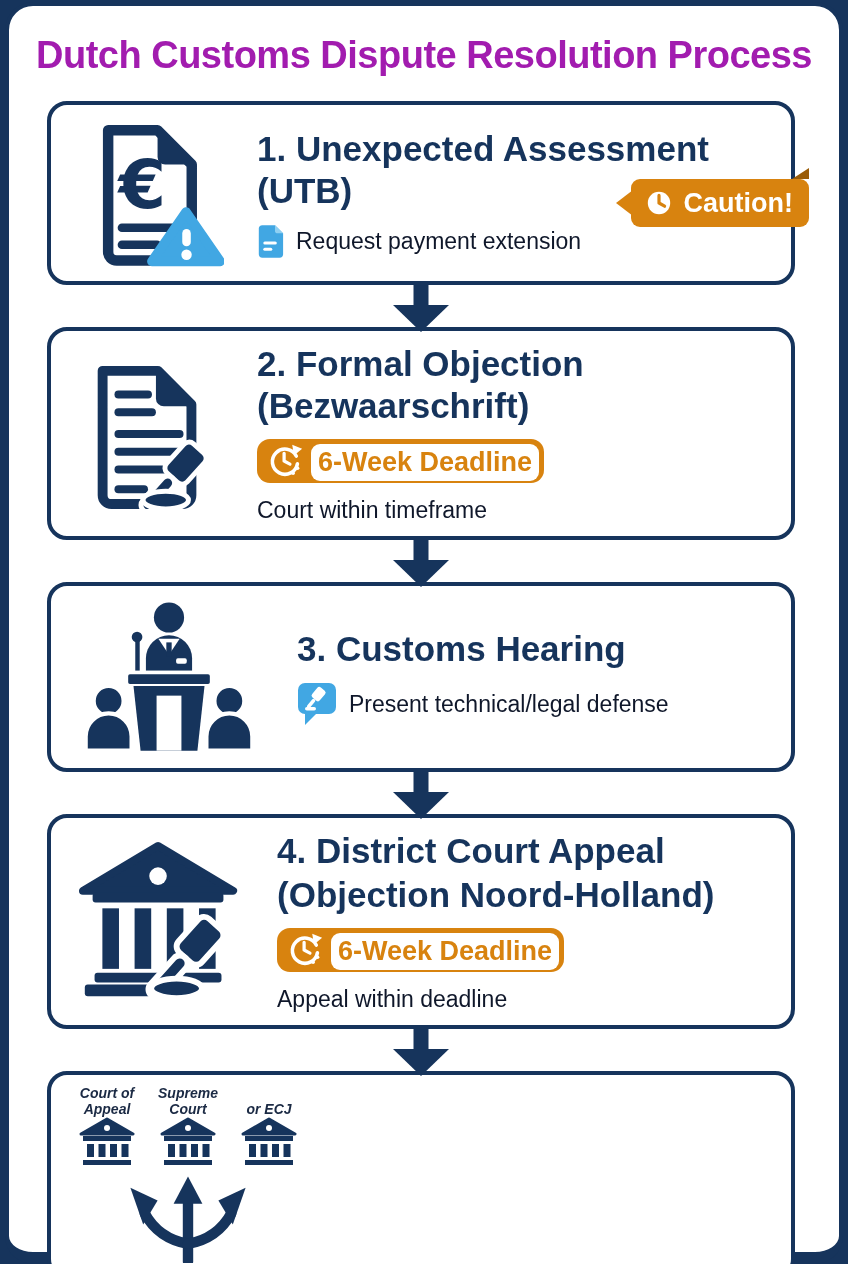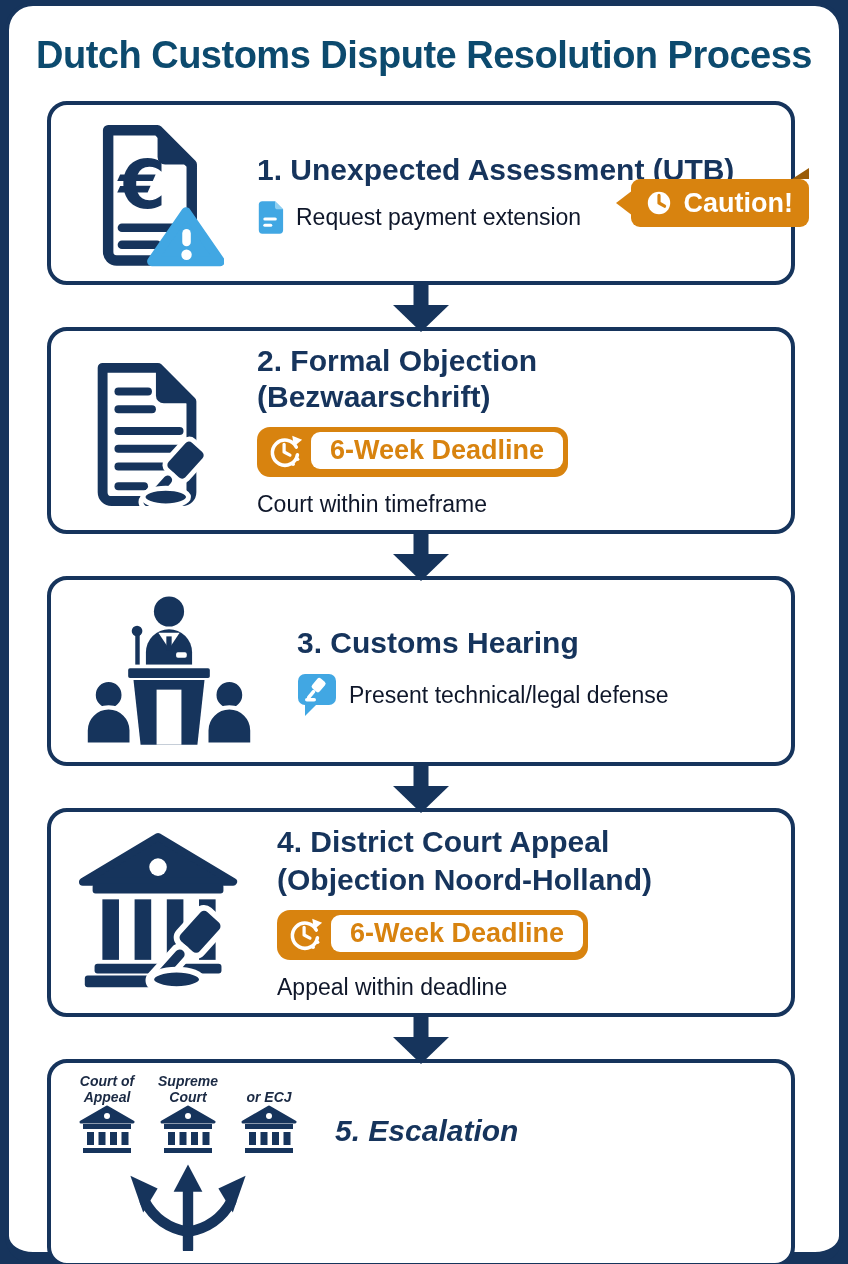--- a/index.html
+++ b/index.html
@@ -6,32 +6,32 @@
   body{
     width:848px;height:1264px;position:relative;background:#16345C;
     font-family:"Liberation Sans",sans-serif;overflow:hidden;
   }
   .frame{
     position:absolute;left:5px;right:5px;top:2px;bottom:0;
     background:#ffffff;border:4px solid #16345C;border-bottom-width:12px;
     border-radius:28px;box-sizing:border-box;padding-top:12px;
   }
   .main-title{
-    text-align:center;font-size:38px;font-weight:bold;color:#0c4a6e;
+    text-align:center;font-size:38px;font-weight:bold;color:#a21caf;
     margin:16px 10px 24px 10px;letter-spacing:-0.5px;
   }
   .step-box{
     width:748px;margin-left:38px;box-sizing:border-box;
     border:4px solid #16345C;border-radius:20px;background:#fff;
     display:flex;align-items:center;position:relative;
     padding:12px 20px;gap:30px;
   }
   .icon-col{flex:0 0 auto;display:flex;justify-content:center;align-items:center;}
   .text-col{flex:1 1 auto;min-width:0;}
-  .step-title{font-size:30px;font-weight:bold;color:#16345C;line-height:1.2;margin:0 0 12px 0;}
+  .step-title{font-size:35px;font-weight:bold;color:#16345C;line-height:1.2;margin:0 0 12px 0;}
   .note-row{display:flex;align-items:center;gap:12px;}
   .note-text{font-size:23px;color:#0f172a;}
   
   .connector{width:748px;margin-left:38px;height:46px;position:relative;margin-top:-2px;margin-bottom:-2px;z-index:2;}
   .connector .stem{position:absolute;left:50%;transform:translateX(-50%);top:0;width:15px;height:24px;background:#16345C;}
   .connector .head{position:absolute;left:50%;transform:translateX(-50%);top:22px;width:0;height:0;
     border-left:28px solid transparent;border-right:28px solid transparent;border-top:27px solid #16345C;}
   
   .caution-badge{
     position:absolute;top:74px;right:-18px;z-index:3;
@@ -42,22 +42,22 @@
     border-top:13px solid transparent;border-bottom:13px solid transparent;border-right:17px solid #D8830F;}
   .caution-fold{position:absolute;top:-11px;right:0;width:0;height:0;
     border-left:17px solid transparent;border-bottom:11px solid #9A5C08;}
   
   .deadline-badge{
     display:inline-flex;align-items:stretch;background:#D8830F;border-radius:13px;
     margin:2px 0 14px 0;
   }
   .deadline-icon-wrap{display:flex;align-items:center;padding:0 8px 0 10px;}
   .deadline-inner{
-    background:#fff;border-radius:9px;margin:5px 5px 8px 0;
-    display:flex;align-items:center;padding:3px 19px;
+    background:#fff;border-radius:9px;margin:5px 5px 2px 0;
+    display:flex;align-items:center;padding:3px 7px;
   }
   .deadline-text{color:#D8830F;font-size:27px;font-weight:bold;white-space:nowrap;}
   
   .escalation-cluster{width:234px;display:flex;flex-direction:column;align-items:center;}
   .court-row{display:flex;width:100%;justify-content:space-between;}
   .court-cell{width:72px;display:flex;flex-direction:column;align-items:center;justify-content:flex-end;}
   .court-label{font-size:14px;font-weight:bold;color:#1b2a44;text-align:center;line-height:1.15;min-height:34px;
     display:flex;align-items:flex-end;justify-content:center;}
   .branch-svg{margin-top:2px;}
 </style>
@@ -297,17 +297,16 @@
           <path d="M100,92 L100,40" stroke="#16345C" stroke-width="13" stroke-linecap="round" fill="none"></path>
           <polygon points="100,12 82,46 118,46" fill="#16345C"></polygon>
           <path d="M100,96 C78,92 58,80 46,58" stroke="#16345C" stroke-width="13" stroke-linecap="round" fill="none"></path>
           <polygon points="28,26 62,42 44,72" fill="#16345C"></polygon>
           <path d="M100,96 C122,92 142,80 154,58" stroke="#16345C" stroke-width="13" stroke-linecap="round" fill="none"></path>
           <polygon points="172,26 138,42 156,72" fill="#16345C"></polygon>
         </svg>
       </div>
     </div>
     <div class="text-col" style="padding-top:42px;">
-      <div class="step-title">5. Escalation</div>
     </div>
   </div>
 
 </div>
 
 </body></html>

